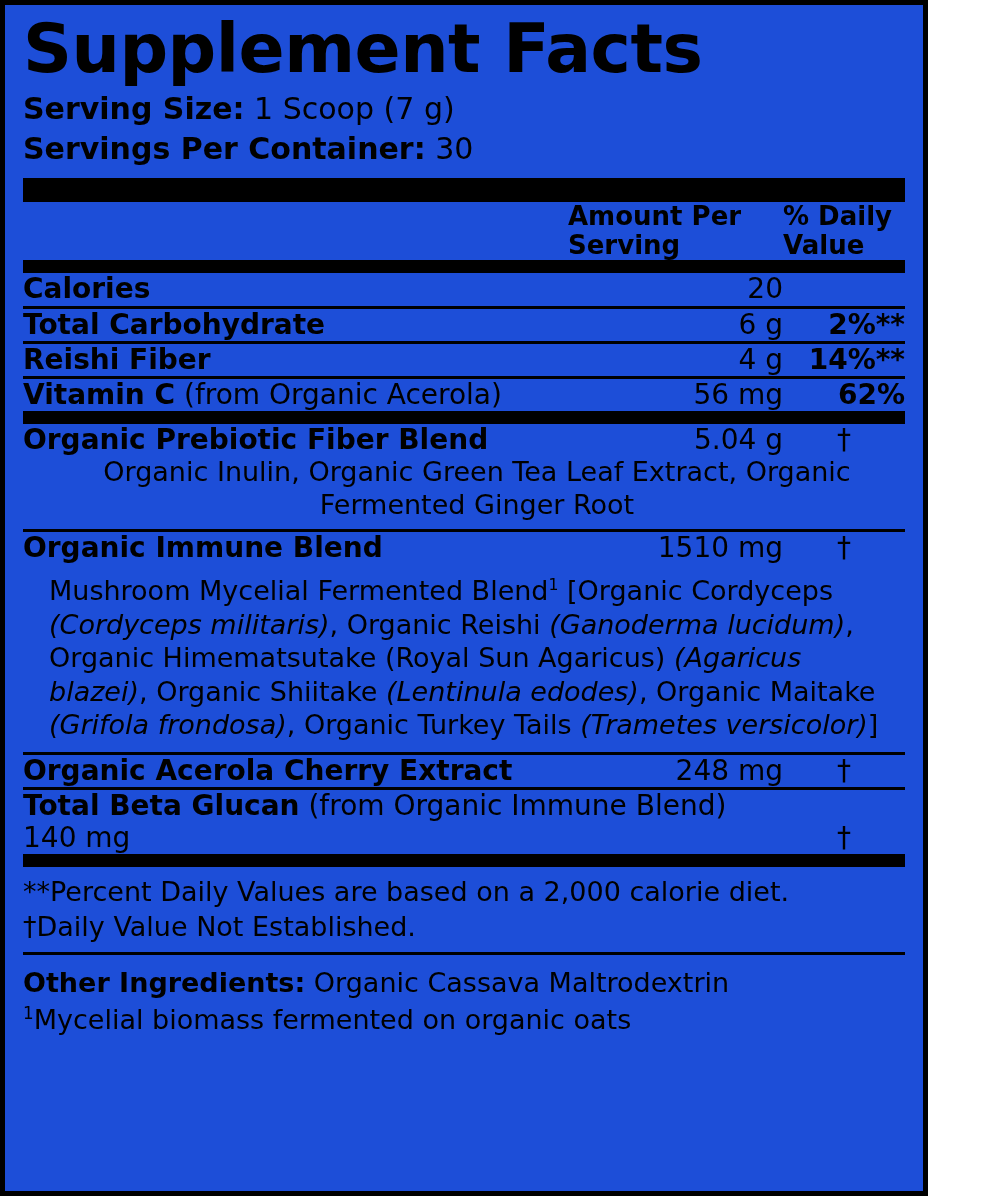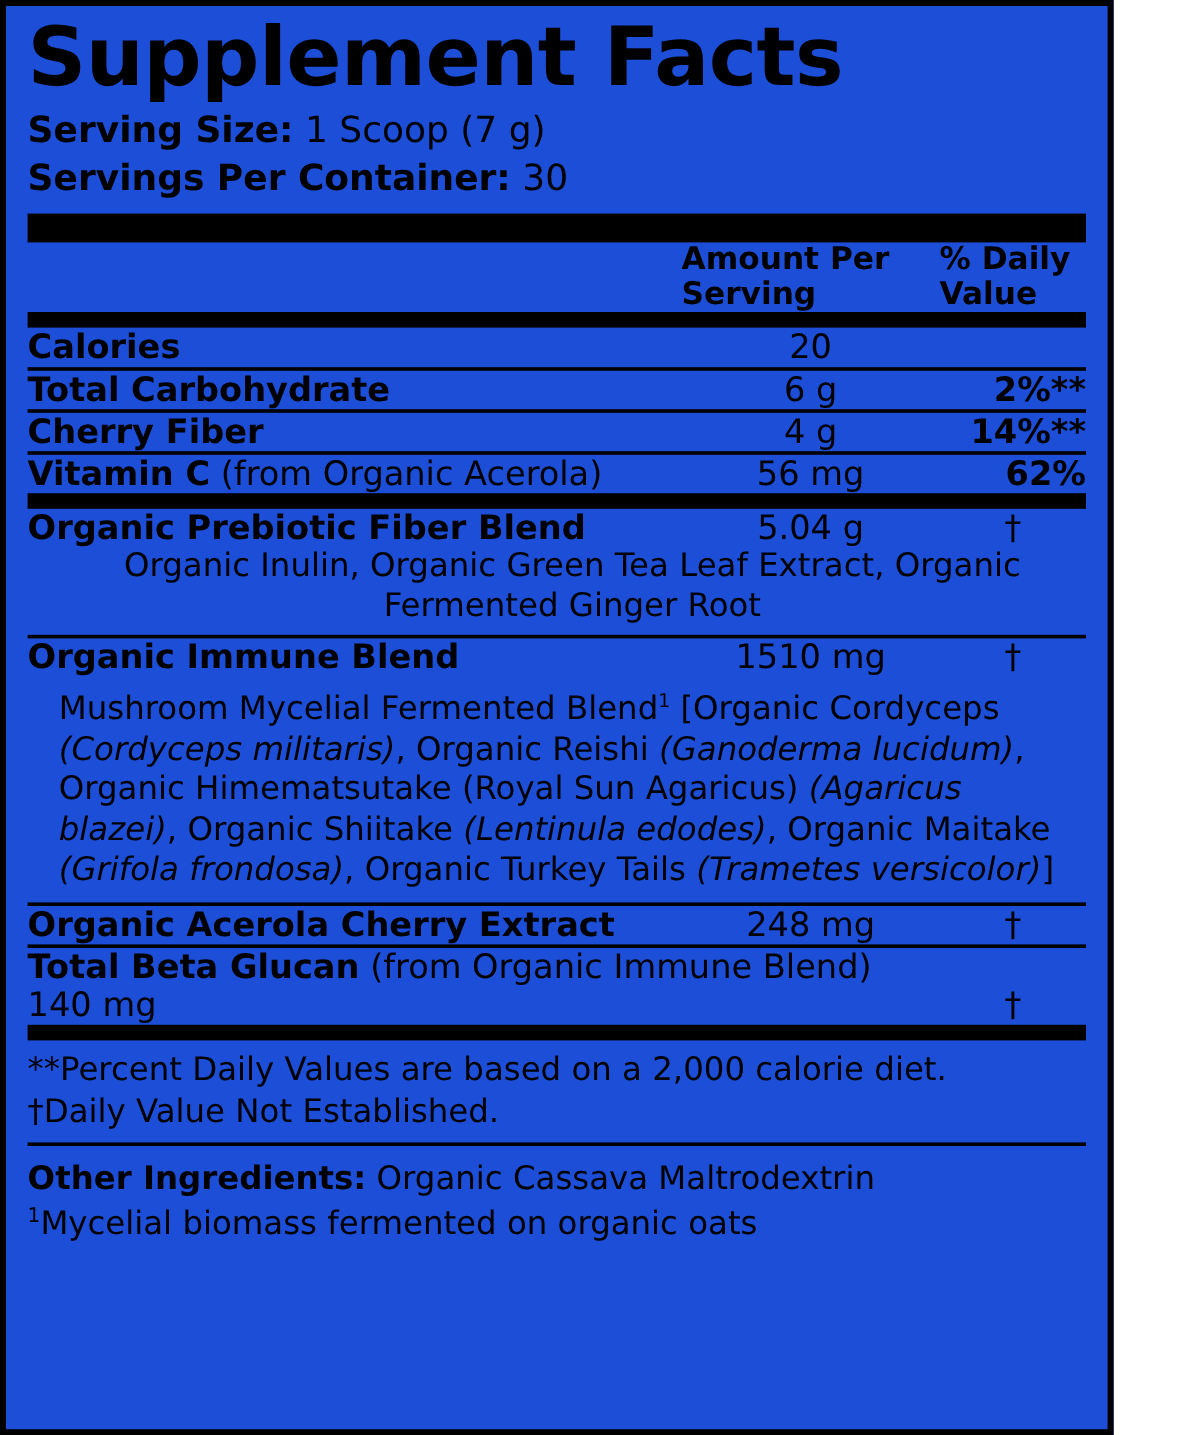--- a/index.html
+++ b/index.html
@@ -73,21 +73,21 @@
   .hdr-dv { padding-left: 10px; }
 
   .row-cell {
     font-size: 28px;
     line-height: 1.15;
     padding: 6px 0 5px 0;
   }
   .row-name { font-weight: normal; }
   .row-name b { font-weight: bold; }
   .indent { padding-left: 26px; }
-  .amt { text-align: center; }
+  .amt { text-align: right; }
   .dv  { text-align: right; font-weight: bold; padding-left: 10px; }
   .dagger { text-align: center; font-size: 28px; font-weight: normal; }
 
   .sub-desc {
     font-size: 27px;
     line-height: 1.20;
     padding: 0 0 8px 26px;
     text-align: center;
   }
   .blend-desc {
@@ -174,21 +174,21 @@
       <td class="col-dv row-cell dv">2%**</td>
     </tr>
   </tbody>
     </table>
   <div class="rule-thin"></div>
 
   <table class="facts">
     <tbody>
         <tr>
       <td class="col-name row-cell row-name indent">
-        <b>Cherry Fiber</b><span></span>
+        <b>Reishi Fiber</b><span></span>
       </td>
       <td class="col-amt row-cell amt">4 g</td>
       <td class="col-dv row-cell dv">14%**</td>
     </tr>
   </tbody>
     </table>
   <div class="rule-thin"></div>
 
   <table class="facts">
     <tbody>

